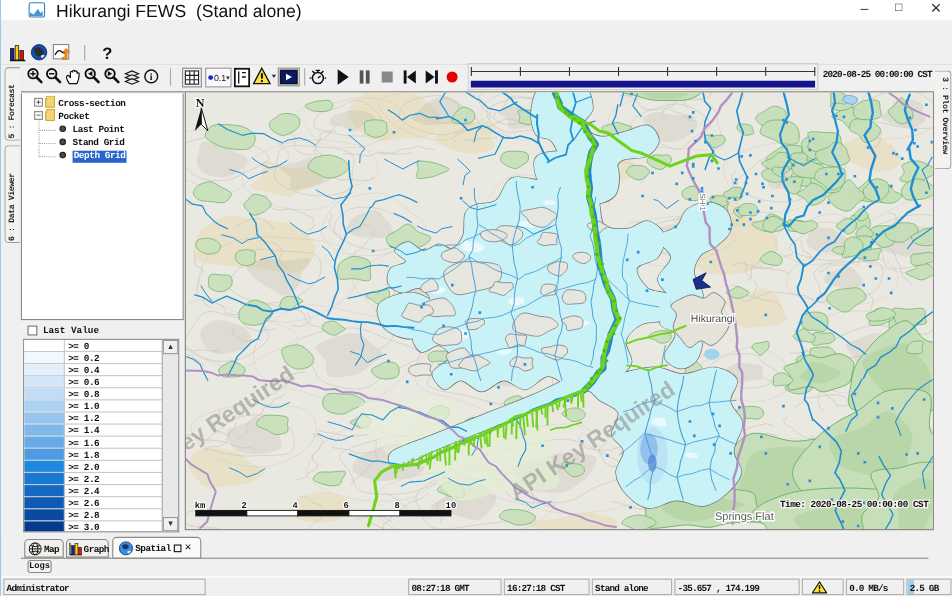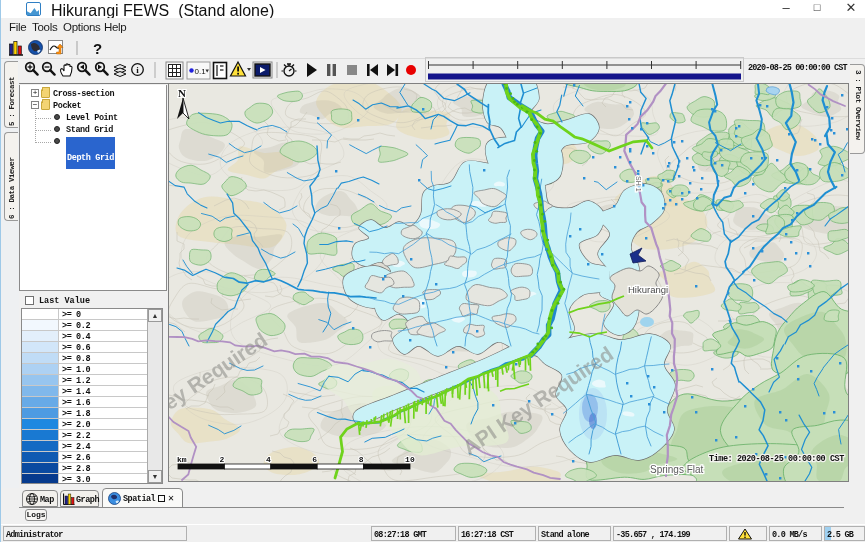--- a/index.html
+++ b/index.html
@@ -44,26 +44,20 @@
 #tldate{position:absolute;left:747px;top:4px;font-family:"Liberation Mono",monospace;font-size:8.5px;font-weight:bold;color:#111;letter-spacing:-0.8px}
 </style></head><body>
 <div id="win">
 <div id="titlebar">
   <div id="ticon"></div>
       <div id="ttext">Hikurangi FEWS&nbsp;&nbsp;(Stand alone)</div>
   <div class="wbtn" style="left:770px">–</div>
   <div class="wbtn" style="left:801px;font-size:11px;top:1px">□</div>
   <div class="wbtn" style="left:835px">✕</div>
 </div>
-<div id="menubar">
-      <span style="left:8px">File</span>
-      <span style="left:31px">Tools</span>
-      <span style="left:62px">Options</span>
-      <span style="left:103px">Help</span>
-    </div>
 <div id="toolbar1"><svg width="120" height="23" viewBox="0 0 120 23">
         <g transform="translate(7,4)">
           <line x1="1" y1="15" x2="15" y2="15" stroke="#111" stroke-width="1.5"></line>
           <rect x="1.5" y="4" width="3.2" height="10.5" fill="#20208c" stroke="#111" stroke-width="0.7"></rect>
           <rect x="5.8" y="1.5" width="3.2" height="13" fill="#ffd400" stroke="#111" stroke-width="0.7"></rect>
           <rect x="10.1" y="6" width="3.2" height="8.5" fill="#e01010" stroke="#111" stroke-width="0.7"></rect>
         </g>
         <g transform="translate(27,4)">
           <circle cx="7.5" cy="7.5" r="7" fill="#1550a8"></circle>
           <path d="M3 4 Q6 2 9 4 Q12 6 12 9 Q9 12 6 11 Q3 9 3 4" fill="#2c2c34"></path>
@@ -201,25 +195,25 @@
     <div style="position:absolute;left:15px;top:33px;width:16px;border-top:1px dotted #a8a8a8"></div>
     <div style="position:absolute;left:15px;top:45px;width:16px;border-top:1px dotted #a8a8a8"></div>
     <div style="position:absolute;left:15px;top:57px;width:16px;border-top:1px dotted #a8a8a8"></div>
     <div class="pm" style="left:11px;top:4px">+</div>
     <div class="folder" style="left:21px;top:4px"></div>
     <div class="trow" style="left:33px;top:4px">Cross-section</div>
     <div class="pm" style="left:11px;top:16px">−</div>
     <div class="folder" style="left:21px;top:16px"></div>
     <div class="trow" style="left:33px;top:16px">Pocket</div>
     <div class="dot" style="left:34px;top:29px"></div>
-    <div class="trow" style="left:46px;top:28px">Level Point</div>
+    <div class="trow" style="left:46px;top:28px">Last Point</div>
     <div class="dot" style="left:34px;top:41px"></div>
     <div class="trow" style="left:46px;top:40px">Stand Grid</div>
     <div class="dot" style="left:34px;top:53px"></div>
-    <div class="trow" style="left:46px;top:52px;background:#2a65ce;color:#fff;padding:16px 1px">Depth Grid</div>
+    <div class="trow" style="left:46px;top:52px;background:#2a65ce;color:#fff;padding:0 1px">Depth Grid</div>
   </div>
   <div id="lastval">
         <div id="cb"></div>
         <span style="position:absolute;left:18px;top:2px">Last Value</span>
       </div>
   <div id="legend">
         <div class="lrow">
           <div class="lsw" style="background:#ffffff"></div>
           <div class="lv">&gt;= 0</div>
         </div>

